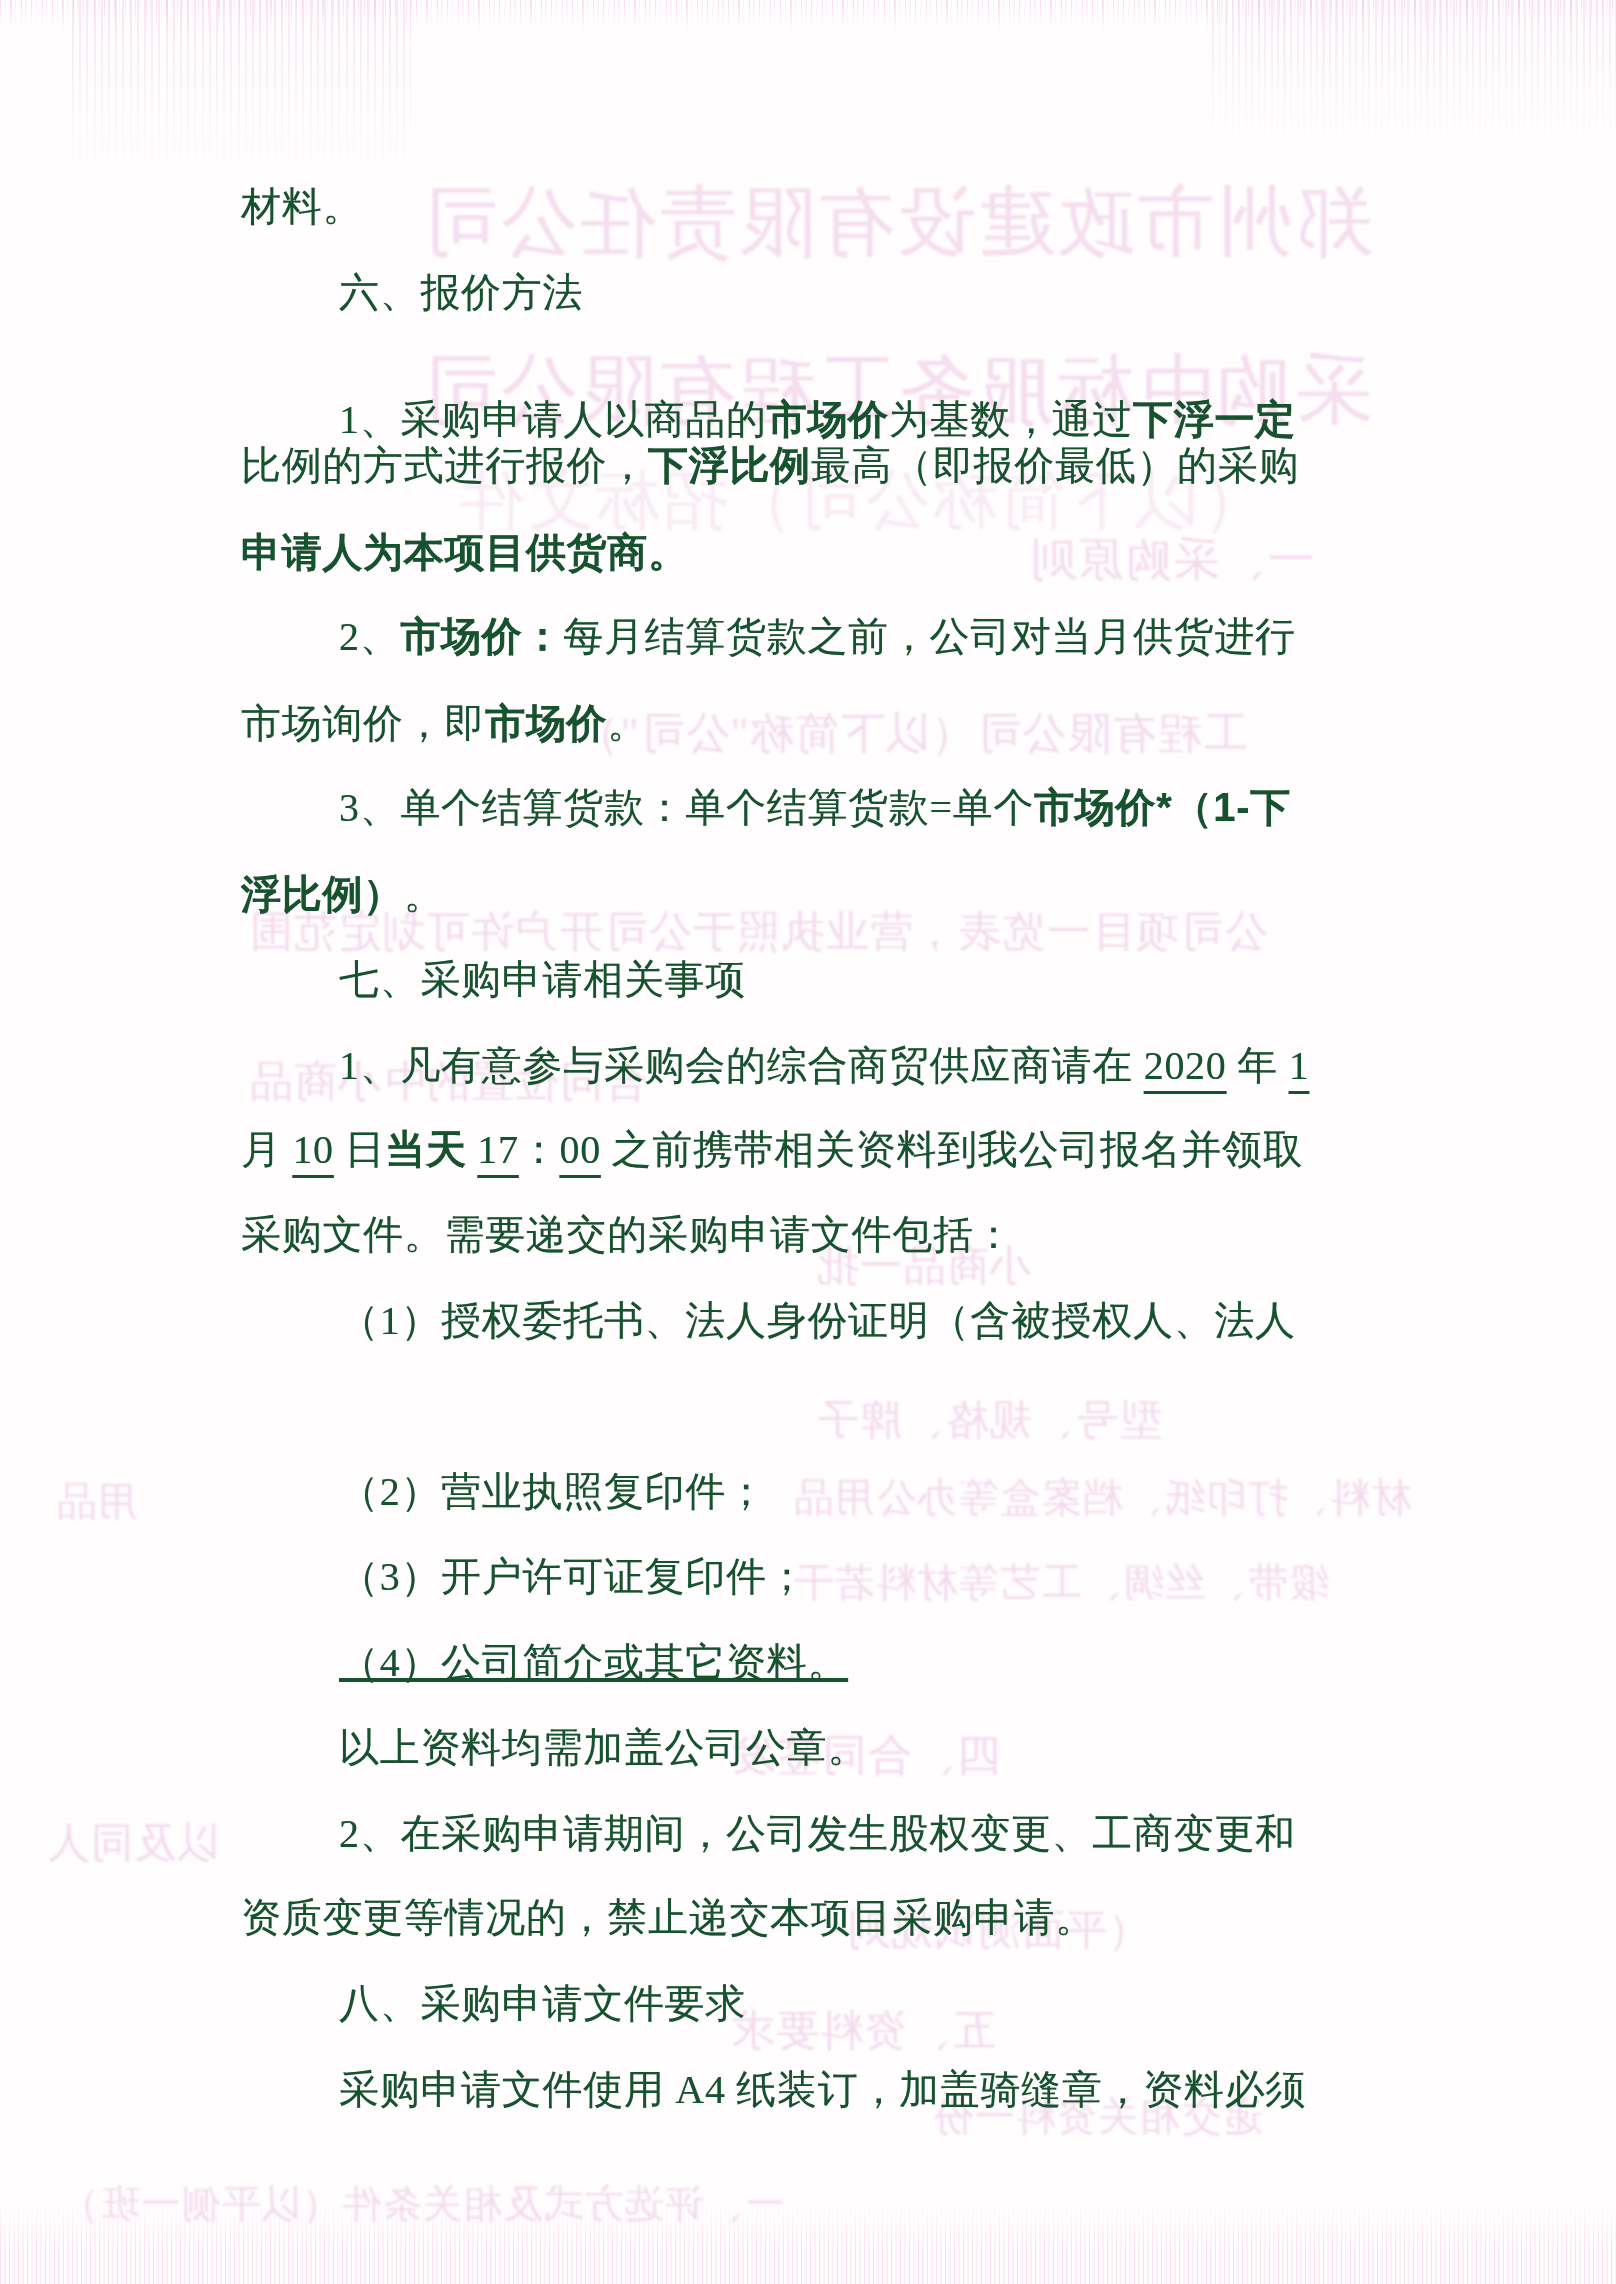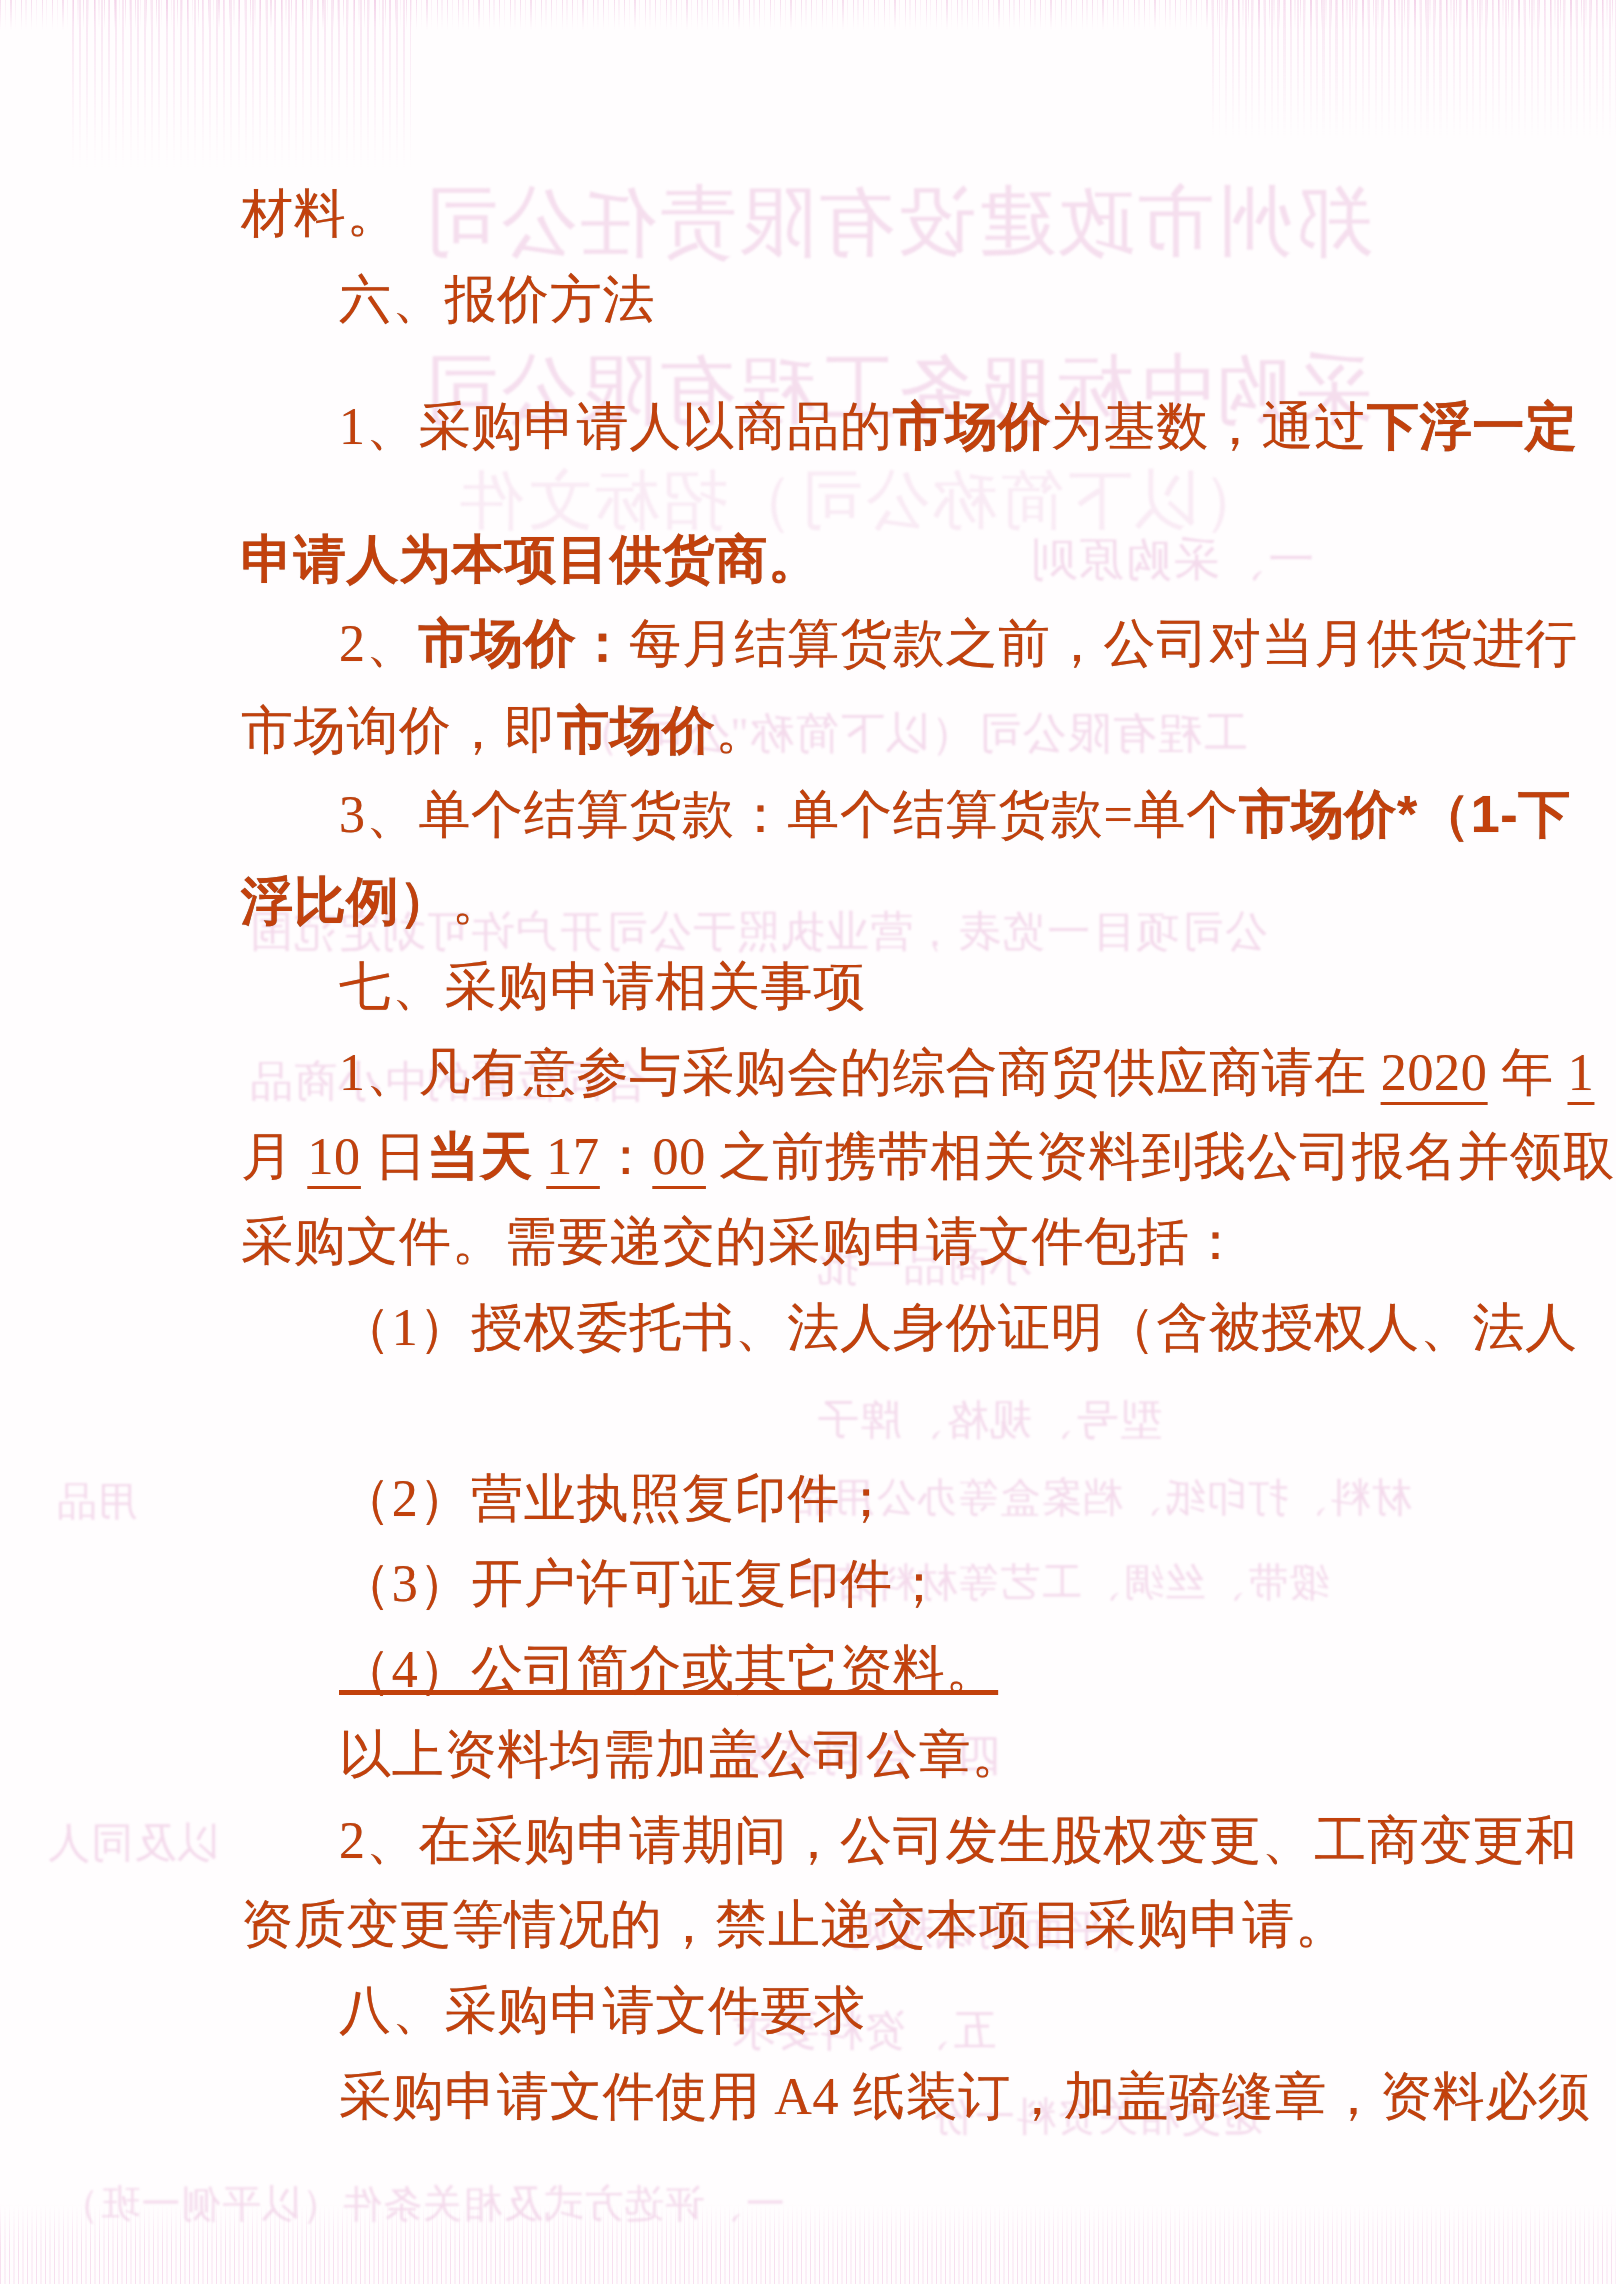--- a/index.html
+++ b/index.html
@@ -8,23 +8,23 @@
     width:1617px;height:2284px;
     background:#fffdfe;
     overflow:hidden;
     font-family:"Liberation Serif","DejaVu Serif",serif;
   }
   
   #text-layer{position:absolute;inset:0;z-index:3;}
   .line{
     position:absolute;
     white-space:pre;
-    font-size:52px;
+    font-size:40px;
     letter-spacing:0.7px;
-    color:#c2410c;
+    color:#14532d;
     text-shadow:0 0 0.7px rgba(50,50,50,.45);
   }
   .seg-b{
     font-family:"Liberation Sans","DejaVu Sans",sans-serif;
     font-weight:700;
     text-shadow:0 0 0.7px rgba(30,30,30,.6);
   }
   .seg-u{
     text-decoration:underline;
     text-decoration-thickness:3.3px;
@@ -102,20 +102,21 @@
       <div class="bleed-small" style="left: 59px; top: 2177px; font-size: 39px;">一、评选方式及相关条件（以平侧一班）</div>
     </div>
   <div id="streak-top" class="streak"></div>
   <div id="streak-topleft" class="streak"></div>
   <div id="streak-topright" class="streak"></div>
   <div id="streak-bottom" class="streak"></div>
   <div id="text-layer">
       <div class="line" style="left: 241px; top: 179px;"><span class="">材料。</span></div>
       <div class="line" style="left: 339px; top: 265px;"><span class="">六、报价方法</span></div>
       <div class="line" style="left: 339px; top: 368px; margin-top: 24px;"><span class="">1、采购申请人以商品的</span><span class="seg-b ">市场价</span><span class="">为基数，通过</span><span class="seg-b ">下浮一定</span></div>
+      <div class="line" style="left: 241px; top: 438px;"><span class="">比例的方式进行报价，</span><span class="seg-b ">下浮比例</span><span class="">最高（即报价最低）的采购</span></div>
       <div class="line" style="left: 241px; top: 525px; font-weight: bold;"><span class="">申请人为本项目供货商。</span></div>
       <div class="line" style="left: 339px; top: 609px;"><span class="">2、</span><span class="seg-b ">市场价：</span><span class="">每月结算货款之前，公司对当月供货进行</span></div>
       <div class="line" style="left: 241px; top: 696px;"><span class="">市场询价，即</span><span class="seg-b ">市场价</span><span class="">。</span></div>
       <div class="line" style="left: 339px; top: 780px;"><span class="">3、单个结算货款：单个结算货款=单个</span><span class="seg-b ">市场价*（1-下</span></div>
       <div class="line" style="left: 241px; top: 867px;"><span class="seg-b ">浮比例）</span><span class="">。</span></div>
       <div class="line" style="left: 339px; top: 952px;"><span class="">七、采购申请相关事项</span></div>
       <div class="line" style="left: 339px; top: 1038px;"><span class="">1、凡有意参与采购会的综合商贸供应商请在 </span><span class="seg-u">2020</span><span class=""> 年 </span><span class="seg-u">1</span></div>
       <div class="line" style="left: 241px; top: 1122px;"><span class="">月 </span><span class="seg-u">10</span><span class=""> 日</span><span class="seg-b ">当天</span><span class=""> </span><span class="seg-u">17</span><span class="">：</span><span class="seg-u">00</span><span class=""> 之前携带相关资料到我公司报名并领取</span></div>
       <div class="line" style="left: 241px; top: 1207px;"><span class="">采购文件。需要递交的采购申请文件包括：</span></div>
       <div class="line" style="left: 339px; top: 1293px;"><span class="">（1）授权委托书、法人身份证明（含被授权人、法人</span></div>

